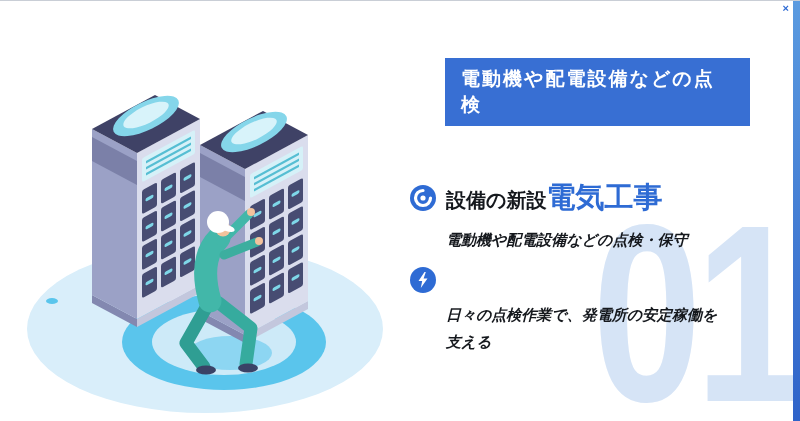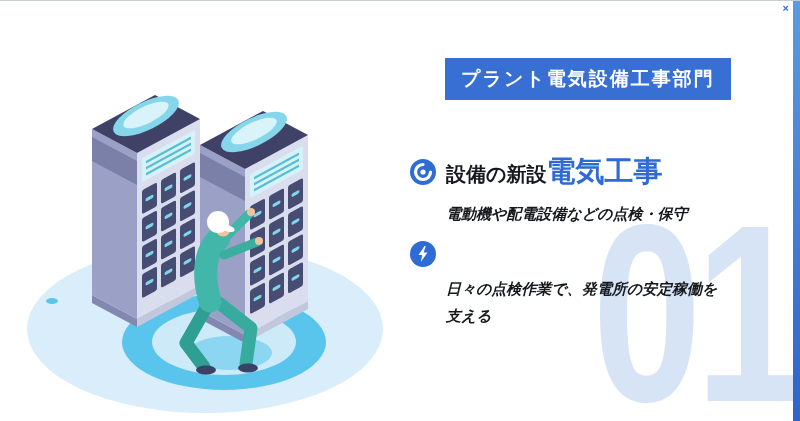--- a/index.html
+++ b/index.html
@@ -98,21 +98,21 @@
       <circle cx="259" cy="240" r="4" fill="#f2c29c"></circle>
       <circle cx="223" cy="228" r="7.5" fill="#f2c29c"></circle>
       <circle cx="218" cy="221" r="11" fill="#ffffff"></circle>
       <ellipse cx="227" cy="227" rx="8" ry="3.2" fill="#ffffff" transform="rotate(18 227 227)"></ellipse>
     </g>
   </svg>
 
   <div class="watermark">01</div>
 
   <div class="content">
-    <div class="badge">プラント電気設備工事部門</div>
+    <div class="badge">電動機や配電設備などの点検</div>
 
     <div class="point">
       <span class="point-icon">
         <svg width="26" height="26" viewBox="0 0 26 26">
           <circle cx="13" cy="13" r="13" fill="#2e6bd4"></circle>
           <path d="M13 5.5 A7.5 7.5 0 1 0 20.5 13" fill="none" stroke="#ffffff" stroke-width="3.2" stroke-linecap="round"></path>
           <circle cx="13" cy="13" r="2.6" fill="#ffffff"></circle>
         </svg>
       </span>
       <div class="title">

